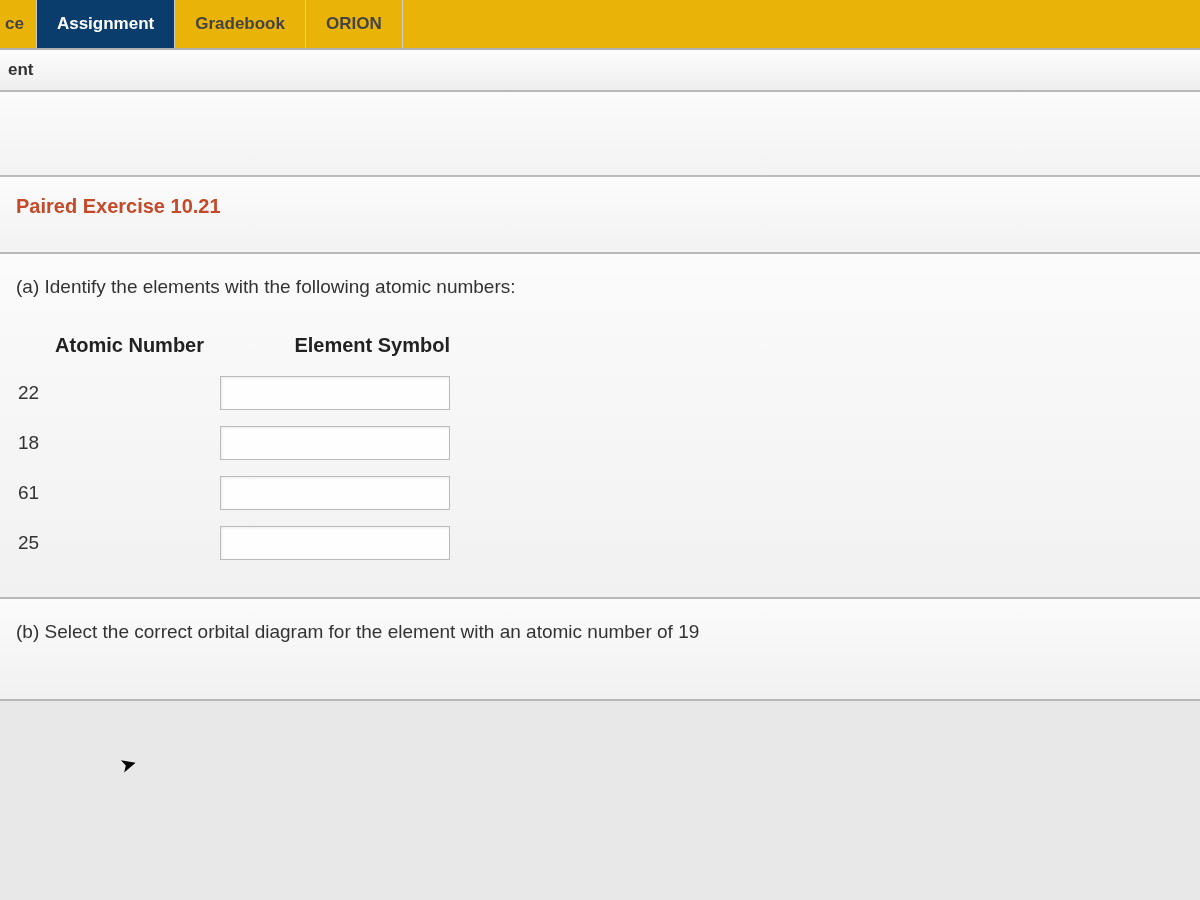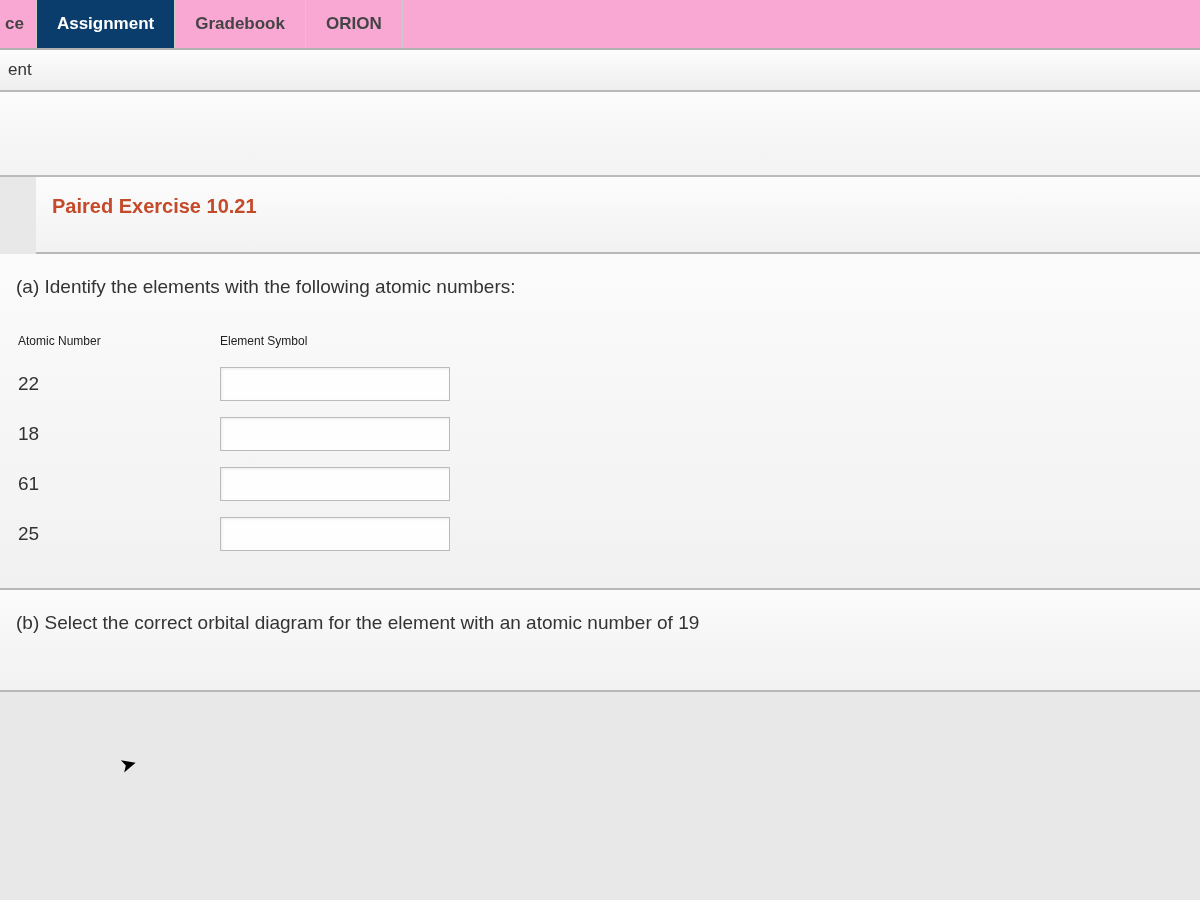--- a/index.html
+++ b/index.html
@@ -5,21 +5,21 @@
     * { box-sizing: border-box; margin: 0; padding: 0; }
     body {
       font-family: Verdana, Arial, sans-serif;
       background: #e8e8e8;
       width: 1200px;
       height: 900px;
       overflow: hidden;
     }
     .nav-tabs {
       display: flex;
-      background: #f9a8d4;
+      background: #eab308;
       border-bottom: 2px solid #b0b0b0;
       height: 50px;
     }
     .nav-tab {
       padding: 14px 20px;
       font-size: 17px;
       font-weight: bold;
       color: #444;
       cursor: pointer;
       border-right: 1px solid #ccc;
@@ -29,34 +29,33 @@
       padding-right: 12px;
     }
     .nav-tab.active {
       background: #0a3d6b;
       color: #fff;
     }
     .sub-nav {
       background: linear-gradient(#fdfdfd, #eeeeee);
       padding: 10px 8px;
       font-size: 17px;
-      font-weight: normal;
+      font-weight: bold;
       color: #333;
       border-bottom: 2px solid #b8b8b8;
     }
     .spacer-section {
       height: 85px;
       background: linear-gradient(#fbfbfb, #f3f3f3);
       border-bottom: 2px solid #bbb;
     }
     .question-header {
       background: linear-gradient(#fcfcfc, #f2f2f2);
       padding: 18px 16px 24px 16px;
       border-bottom: 2px solid #b8b8b8;
-      margin-left: 36px;
     }
     .exercise-title {
       color: #c44a2a;
       font-size: 20px;
       font-weight: bold;
       margin-bottom: 10px;
     }
     .exercise-desc {
       color: #333;
       font-size: 19px;
@@ -66,23 +65,23 @@
       background: linear-gradient(#fbfbfb, #f1f1f1);
       padding: 22px 16px 28px 16px;
       border-bottom: 2px solid #b8b8b8;
     }
     .part-label {
       font-size: 19px;
       color: #333;
       margin-bottom: 28px;
     }
     .answer-table th {
-      text-align: left;
-      font-size: 12px;
-      font-weight: normal;
+      text-align: right;
+      font-size: 20px;
+      font-weight: bold;
       color: #222;
       padding: 6px 14px 10px 0;
     }
     .answer-table td {
       font-size: 19px;
       color: #333;
       padding: 7px 14px 7px 0;
     }
     .answer-table td:first-child {
       min-width: 200px;

